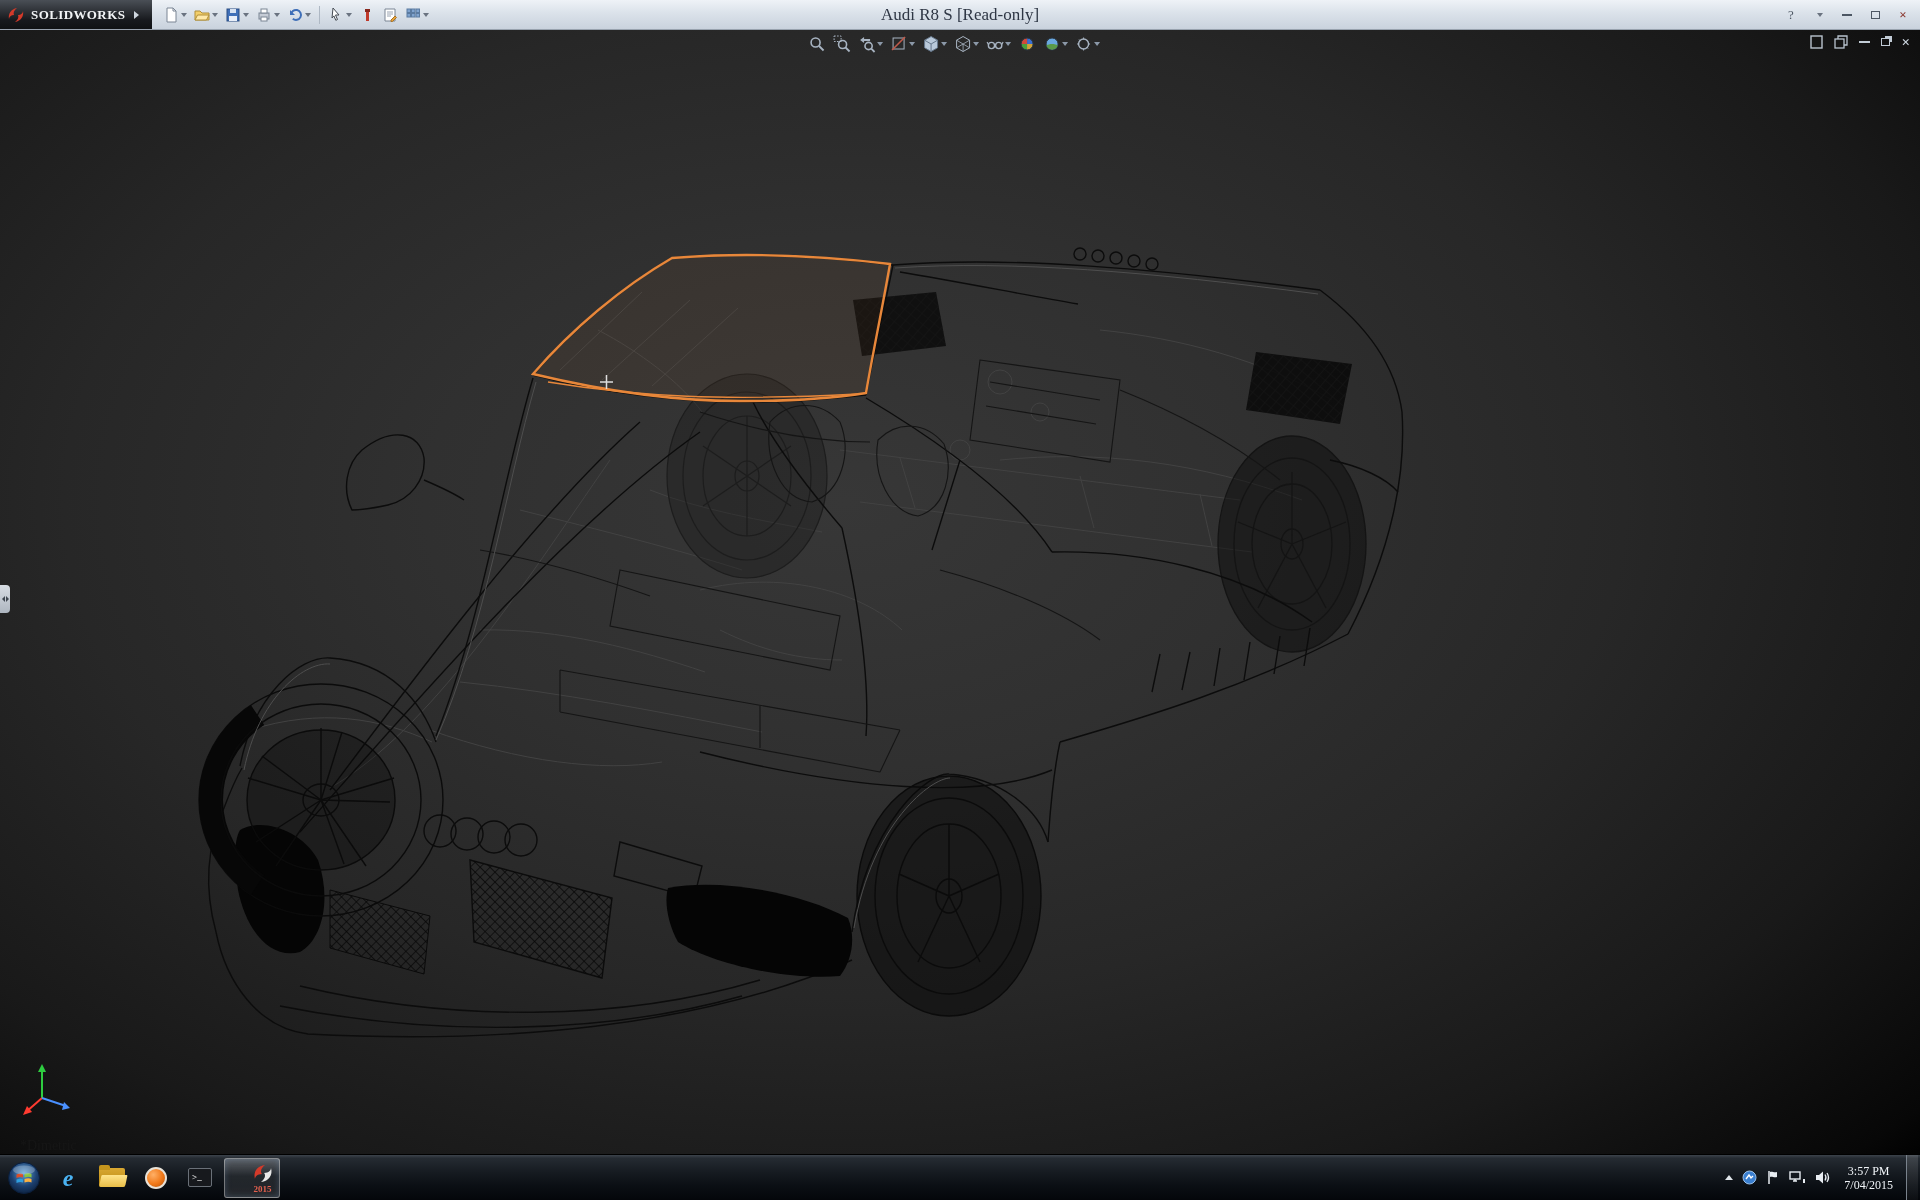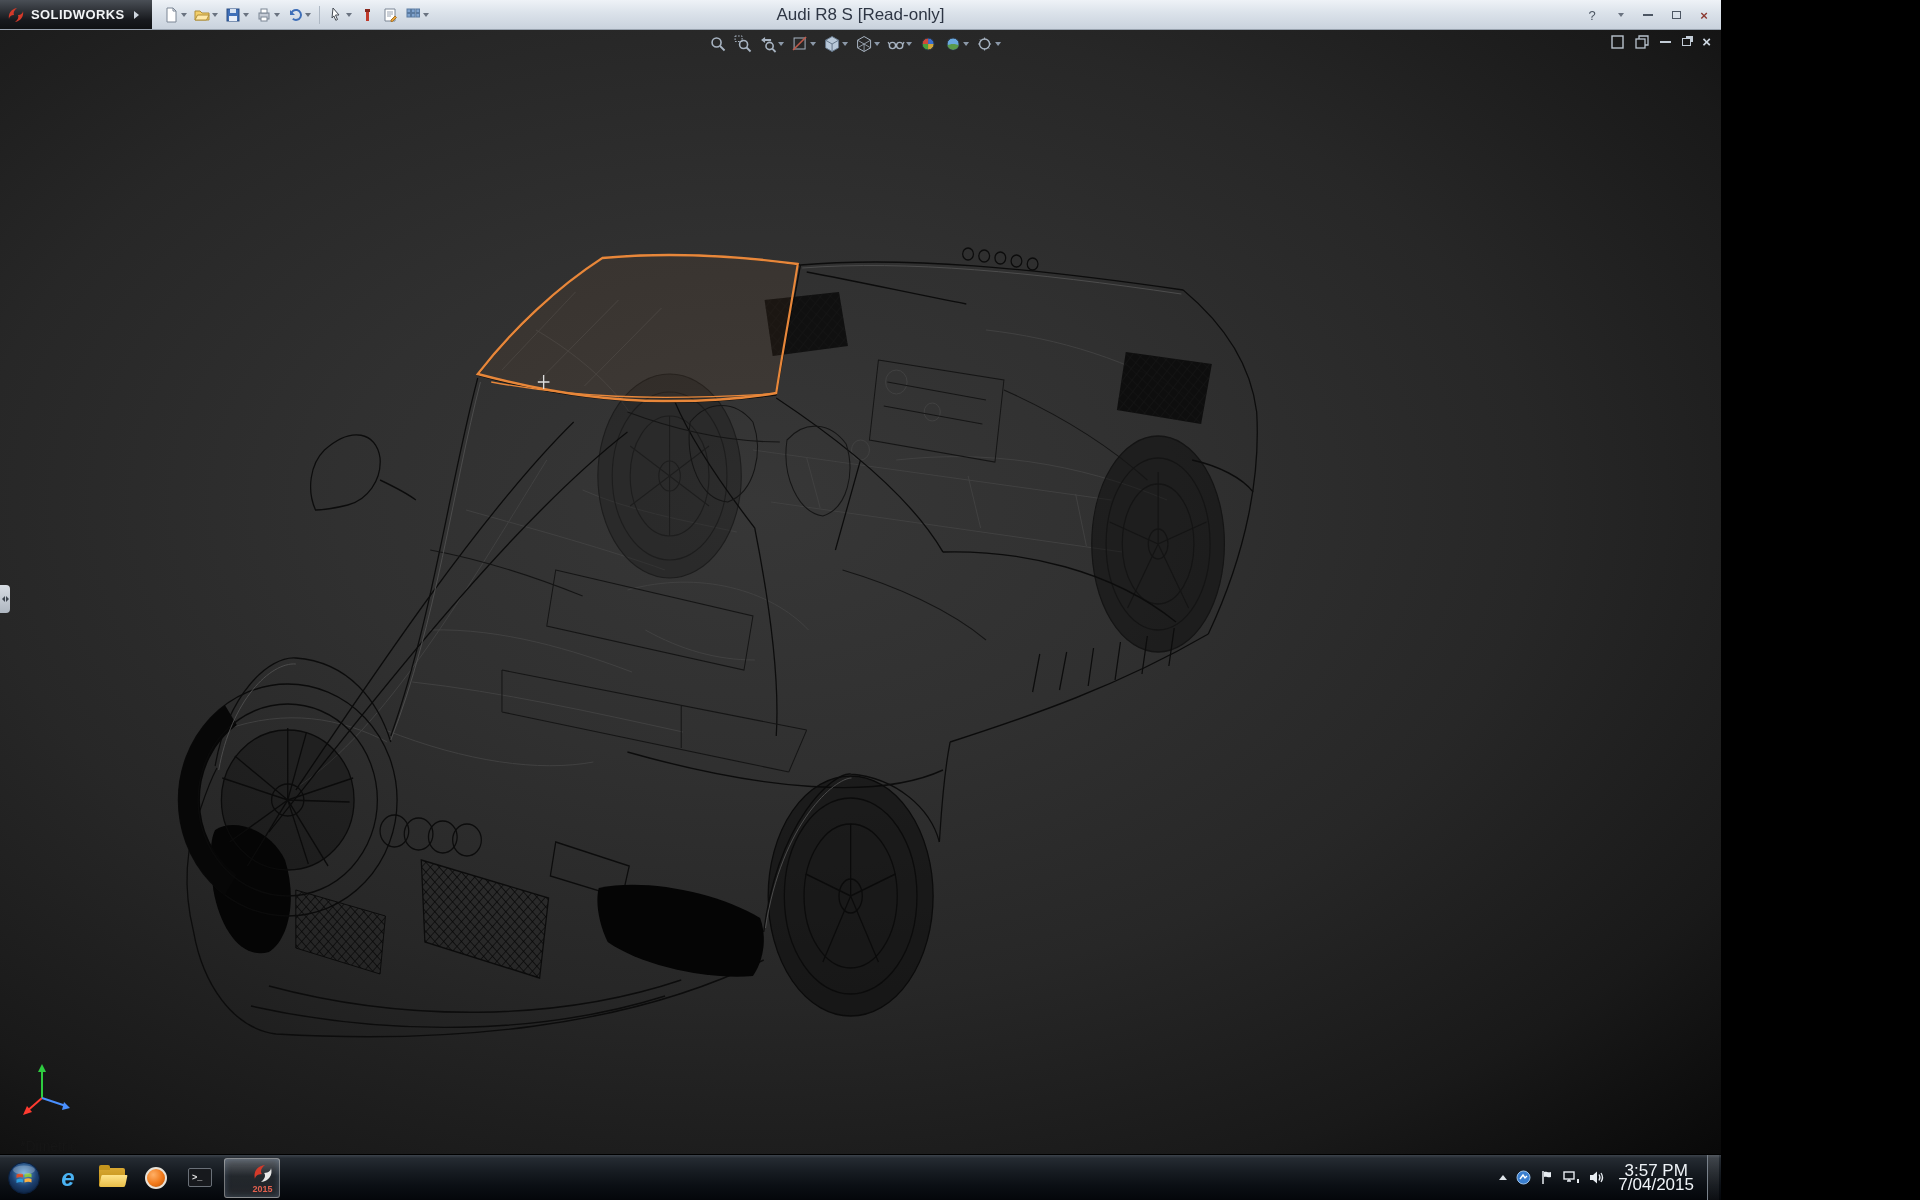--- a/index.html
+++ b/index.html
@@ -1,18 +1,18 @@
 <!DOCTYPE html>
 <html><head>
 <meta charset="utf-8">
 <style>
   * { margin:0; padding:0; box-sizing:border-box; }
   html,body { width:1920px; height:1200px; overflow:hidden; background:#000;
               font-family:"Liberation Sans", sans-serif; }
-  #app { position:relative; width:1721px; height:1200px; }
+  #app { position:relative; width:1920px; height:1200px;font-family:Liberation Serif, serif; }
 
   
   .titlebar { position:absolute; top:0; left:0; right:0; height:30px;
     background:linear-gradient(#eef2f7,#dbe2ea 45%,#c9d2dd);
     border-bottom:1px solid #98a2ae; display:flex; align-items:center; z-index:30;}
   .brand { height:100%; width:152px; display:flex; align-items:center; gap:5px;
     background:linear-gradient(#4a4f56,#17191d 70%,#101214); padding:0 6px; }
   .brand-text { color:#f2f4f6; font-weight:bold; font-size:13px; letter-spacing:.4px; }
   .brand-arrow { width:13px; height:22px; display:flex; align-items:center; justify-content:center; }
   .brand-arrow .tri { width:0; height:0; border-left:5px solid #cfd6df; border-top:4px solid transparent; border-bottom:4px solid transparent; }
@@ -70,21 +70,21 @@
   .folder-tab { position:absolute; top:-3px; left:0; width:11px; height:5px; background:#c3941d; border-radius:2px 2px 0 0; }
   .folder-front { position:absolute; left:0; bottom:0; width:100%; height:12px;
     background:linear-gradient(#ffe48a,#e8bd47); border-radius:1px 1px 2px 2px; transform:skewX(-12deg); transform-origin:bottom; }
   .media-icon { width:22px; height:22px; border-radius:50%;
     background:radial-gradient(circle at 35% 32%, #ffb066, #f07818 55%, #b34f08); border:2px solid #e8e2d8; }
   .cmd-icon { width:24px; height:19px; background:#17191d; border:1px solid #6a7078; border-radius:2px;
     color:#e8e8e8; font-size:9px; line-height:17px; padding-left:3px; font-weight:bold; }
   .ie-glyph { font-size:24px; font-weight:bold; font-style:italic; color:#4ab2f2; line-height:22px; }
   .tray { margin-left:auto; display:flex; align-items:center; gap:9px; height:100%; padding-right:2px; }
   .tray-caret { width:0; height:0; border-bottom:5px solid #dfe5ea; border-left:4px solid transparent; border-right:4px solid transparent; }
-  .clock { text-align:center; color:#f0f4f8; font-size:17px; line-height:14px; margin:0 4px; }
+  .clock { text-align:center; color:#f0f4f8; font-size:12px; line-height:14px; margin:0 4px; }
   .show-desktop { width:12px; height:46px; border-left:1px solid #79828c;
     background:linear-gradient(rgba(255,255,255,.12),rgba(255,255,255,.03)); }
   .tray-item { display:flex; align-items:center; justify-content:center; }
 </style>
 </head>
 <body>
 
 <div id="app">
 
   <div class="titlebar">

